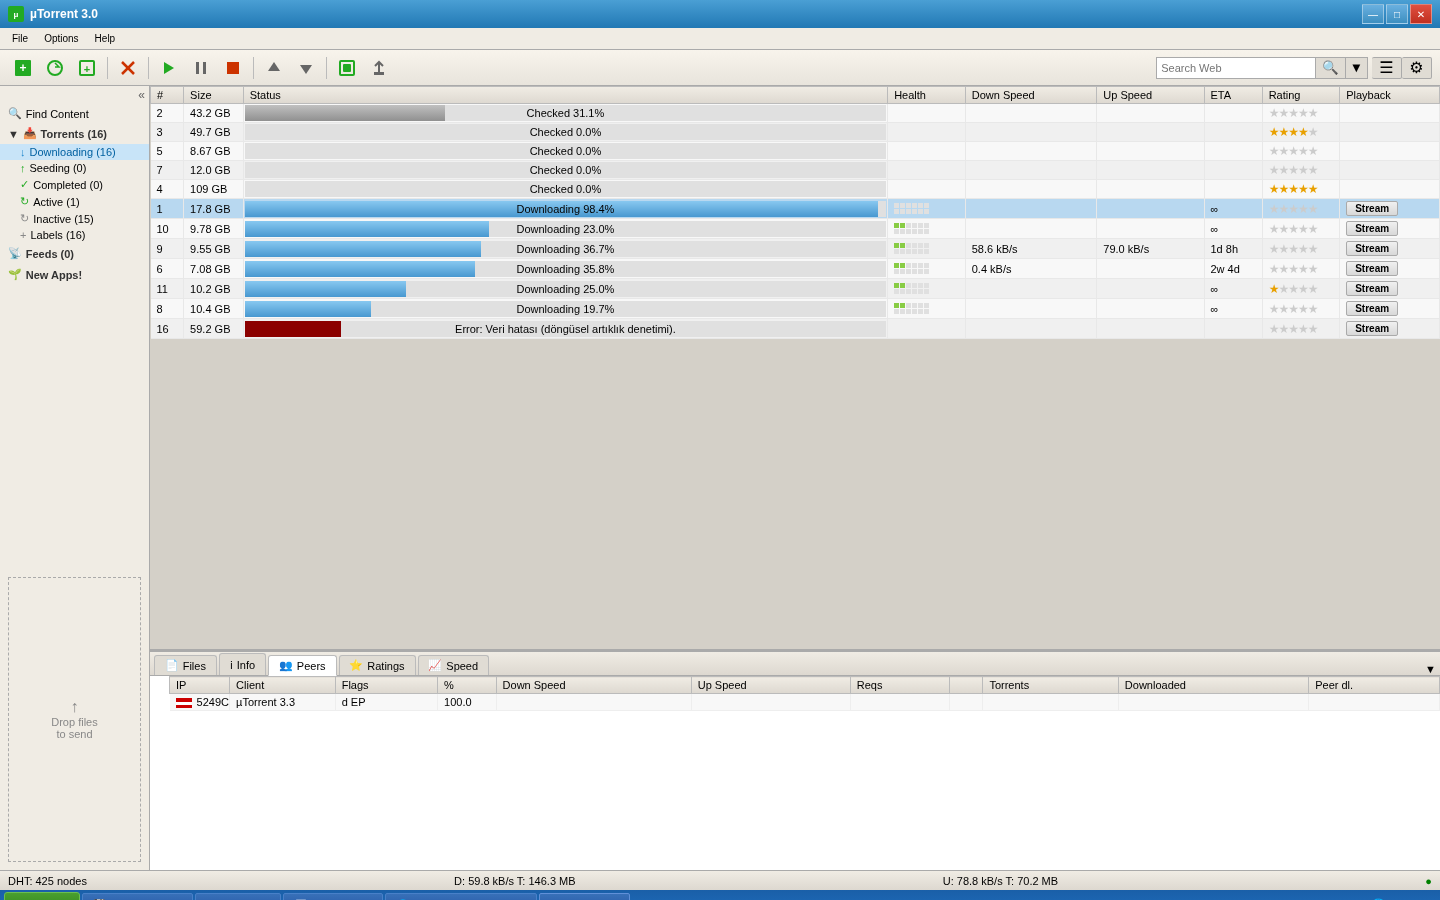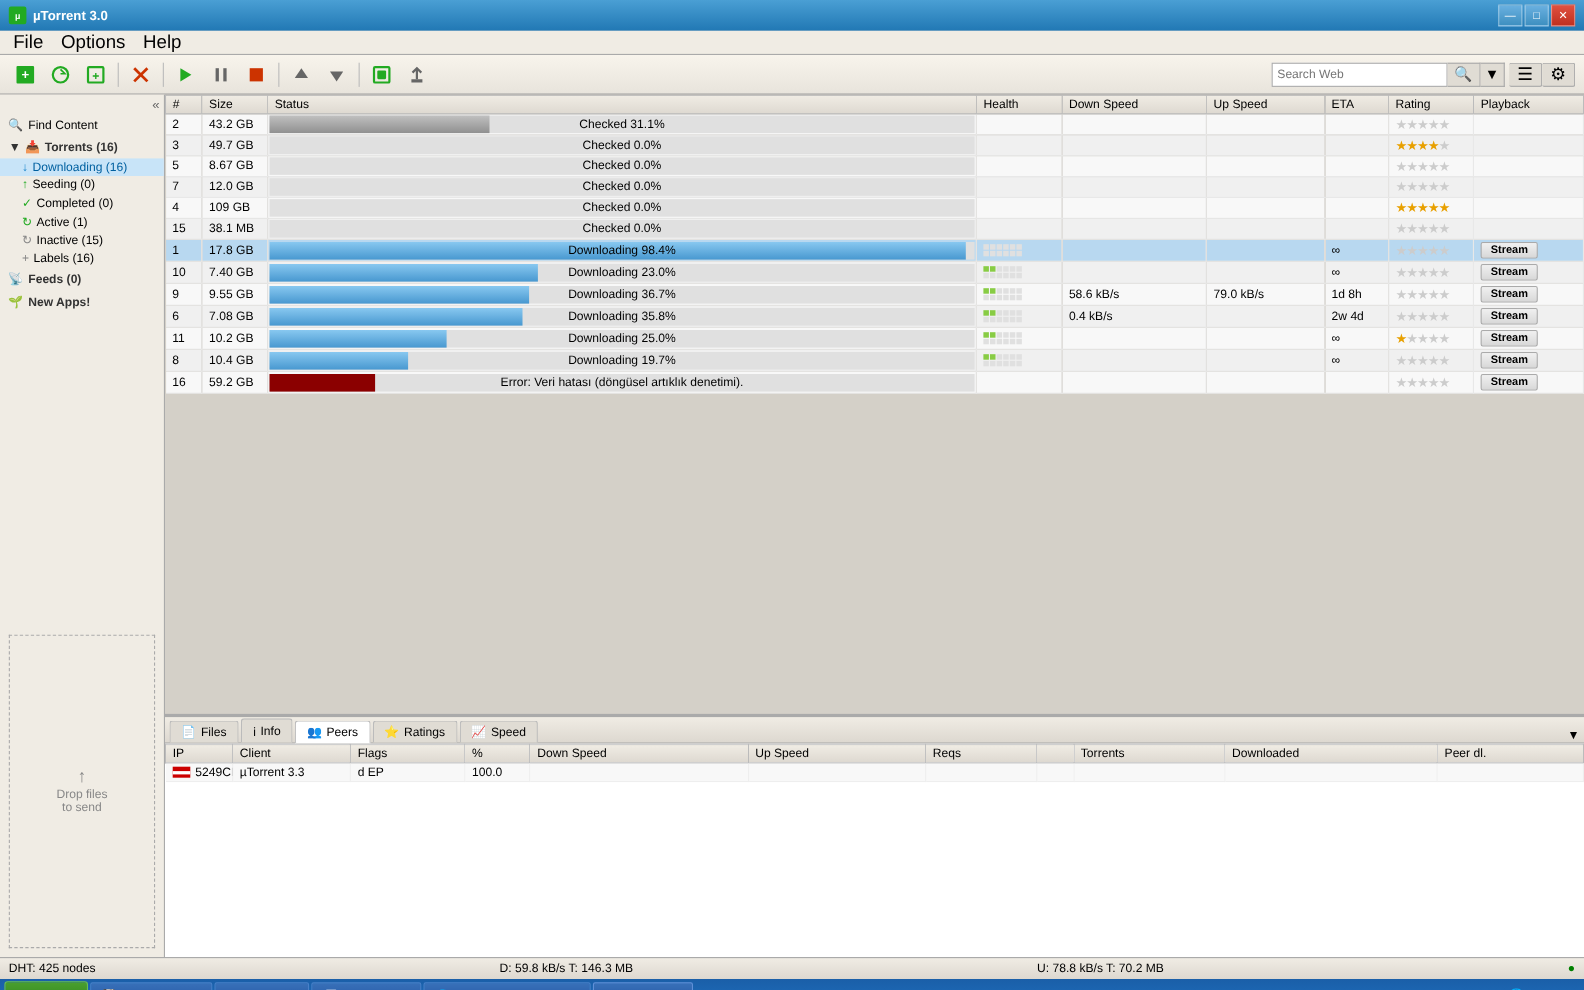--- a/index.html
+++ b/index.html
@@ -7,21 +7,21 @@
     
     
     #titlebar { background: linear-gradient(to bottom, #4a9fd4, #2178b4); height: 28px; display: flex; align-items: center; padding: 0 8px; color: white; justify-content: space-between; }
     #titlebar .title { display: flex; align-items: center; gap: 6px; font-size: 12px; font-weight: bold; }
     #titlebar .controls { display: flex; gap: 2px; }
     #titlebar .controls button { width: 22px; height: 20px; border: 1px solid rgba(255,255,255,0.4); background: linear-gradient(to bottom, #6ab0e0, #3d8fc0); color: white; cursor: pointer; font-size: 10px; }
     #titlebar .controls button:last-child { background: linear-gradient(to bottom, #e05040, #c03020); }
     
     
     #menubar { background: #f0ece4; height: 22px; display: flex; align-items: center; padding: 0 4px; border-bottom: 1px solid #aaa; }
-    #menubar span { padding: 2px 8px; cursor: pointer; font-size: 17px; }
+    #menubar span { padding: 2px 8px; cursor: pointer; font-size: 10px; }
     
     
     #toolbar { background: linear-gradient(to bottom, #f8f4ec, #e8e4dc); height: 36px; display: flex; align-items: center; padding: 0 8px; gap: 2px; border-bottom: 1px solid #aaa; }
     .tb-btn { width: 30px; height: 28px; border: 1px solid transparent; background: transparent; cursor: pointer; display: flex; align-items: center; justify-content: center; font-size: 14px; border-radius: 2px; }
     .tb-sep { width: 1px; height: 22px; background: #bbb; margin: 0 3px; }
     .tb-search { margin-left: auto; display: flex; }
     .tb-search input { width: 160px; height: 22px; border: 1px solid #aaa; padding: 0 4px; font-size: 11px; background: white; }
     .tb-search button { height: 22px; padding: 0 6px; border: 1px solid #aaa; border-left: none; background: #e0dcd4; cursor: pointer; }
     
     
@@ -67,21 +67,21 @@
     
     .health-dots { display: flex; gap: 1px; flex-wrap: wrap; width: 30px; }
     .dot { width: 5px; height: 5px; background: #88cc44; }
     .dot-empty { width: 5px; height: 5px; background: #e0e0e0; }
     
     
     #bottom-panel { height: 220px; border-top: 2px solid #aaa; display: flex; flex-direction: column; }
     #bottom-tabs { background: linear-gradient(to bottom, #f0ece4, #ddd8d0); display: flex; border-bottom: 1px solid #aaa; height: 24px; align-items: flex-end; padding: 0 4px; }
     .btab { padding: 3px 10px; border: 1px solid #bbb; border-bottom: none; cursor: pointer; font-size: 11px; background: #e0dcd4; margin-right: 2px; border-radius: 3px 3px 0 0; display: flex; align-items: center; gap: 4px; }
     .btab.active { background: white; border-bottom: 1px solid white; margin-bottom: -1px; z-index: 1; }
-    #bottom-content { flex: 1; background: white; overflow: auto; }
+    #bottom-content { flex: 1; background: white; overflow: auto; padding-left: 19px; }
     
     
     .peers-table { width: 100%; border-collapse: collapse; font-size: 11px; }
     .peers-table th { background: linear-gradient(to bottom, #f0ece4, #ddd8d0); border: 1px solid #bbb; padding: 2px 6px; text-align: left; font-weight: normal; cursor: pointer; }
     .peers-table td { border-bottom: 1px solid #eee; border-right: 1px solid #eee; padding: 2px 6px; }
     .flag { display: inline-block; width: 16px; height: 10px; background: #cc0000; margin-right: 2px; vertical-align: middle; position: relative; }
     .flag::after { content: ''; position: absolute; left: 0; top: 40%; right: 0; height: 30%; background: white; }
     
     
     #statusbar { background: linear-gradient(to bottom, #f0ece4, #ddd8d0); height: 20px; display: flex; align-items: center; padding: 0 8px; font-size: 11px; border-top: 1px solid #aaa; gap: 20px; justify-content: space-between; }
@@ -360,37 +360,20 @@
               </div>
             </td>
             <td></td>
             <td></td>
             <td></td>
             <td></td>
             <td><span class="stars">★★★★★</span></td>
             <td></td>
           </tr>
 
-          <tr>
-            <td>15</td>
-            <td>38.1 MB</td>
-            <td class="progress-cell">
-              <div class="progress-bar-container">
-                <div class="progress-bar-bg"></div>
-                <div class="progress-bar-fill gray" style="width:0%"></div>
-                <span class="progress-text">Checked 0.0%</span>
-              </div>
-            </td>
-            <td></td>
-            <td></td>
-            <td></td>
-            <td></td>
-            <td><span class="stars"><span style="color:#ccc;">★★★★★</span></span></td>
-            <td></td>
-          </tr>
 
 
 
 
           <tr class="selected">
             <td>1</td>
             <td>17.8 GB</td>
             <td class="progress-cell">
               <div class="progress-bar-container">
                 <div class="progress-bar-bg"></div>
@@ -416,21 +399,21 @@
             </td>
             <td></td>
             <td></td>
             <td>∞</td>
             <td><span class="stars"><span style="color:#ccc;">★★★★★</span></span></td>
             <td><button class="stream-btn">Stream</button></td>
           </tr>
 
           <tr>
             <td>10</td>
-            <td>7.40 GB</td>
+            <td>9.78 GB</td>
             <td class="progress-cell">
               <div class="progress-bar-container">
                 <div class="progress-bar-bg"></div>
                 <div class="progress-bar-fill blue" style="width:37.9%"></div>
                 <span class="progress-text">Downloading 23.0%</span>
               </div>
             </td>
             <td>
               <div style="display:grid;grid-template-columns:repeat(6,5px);gap:1px;">
                 <div class="dot"></div>

